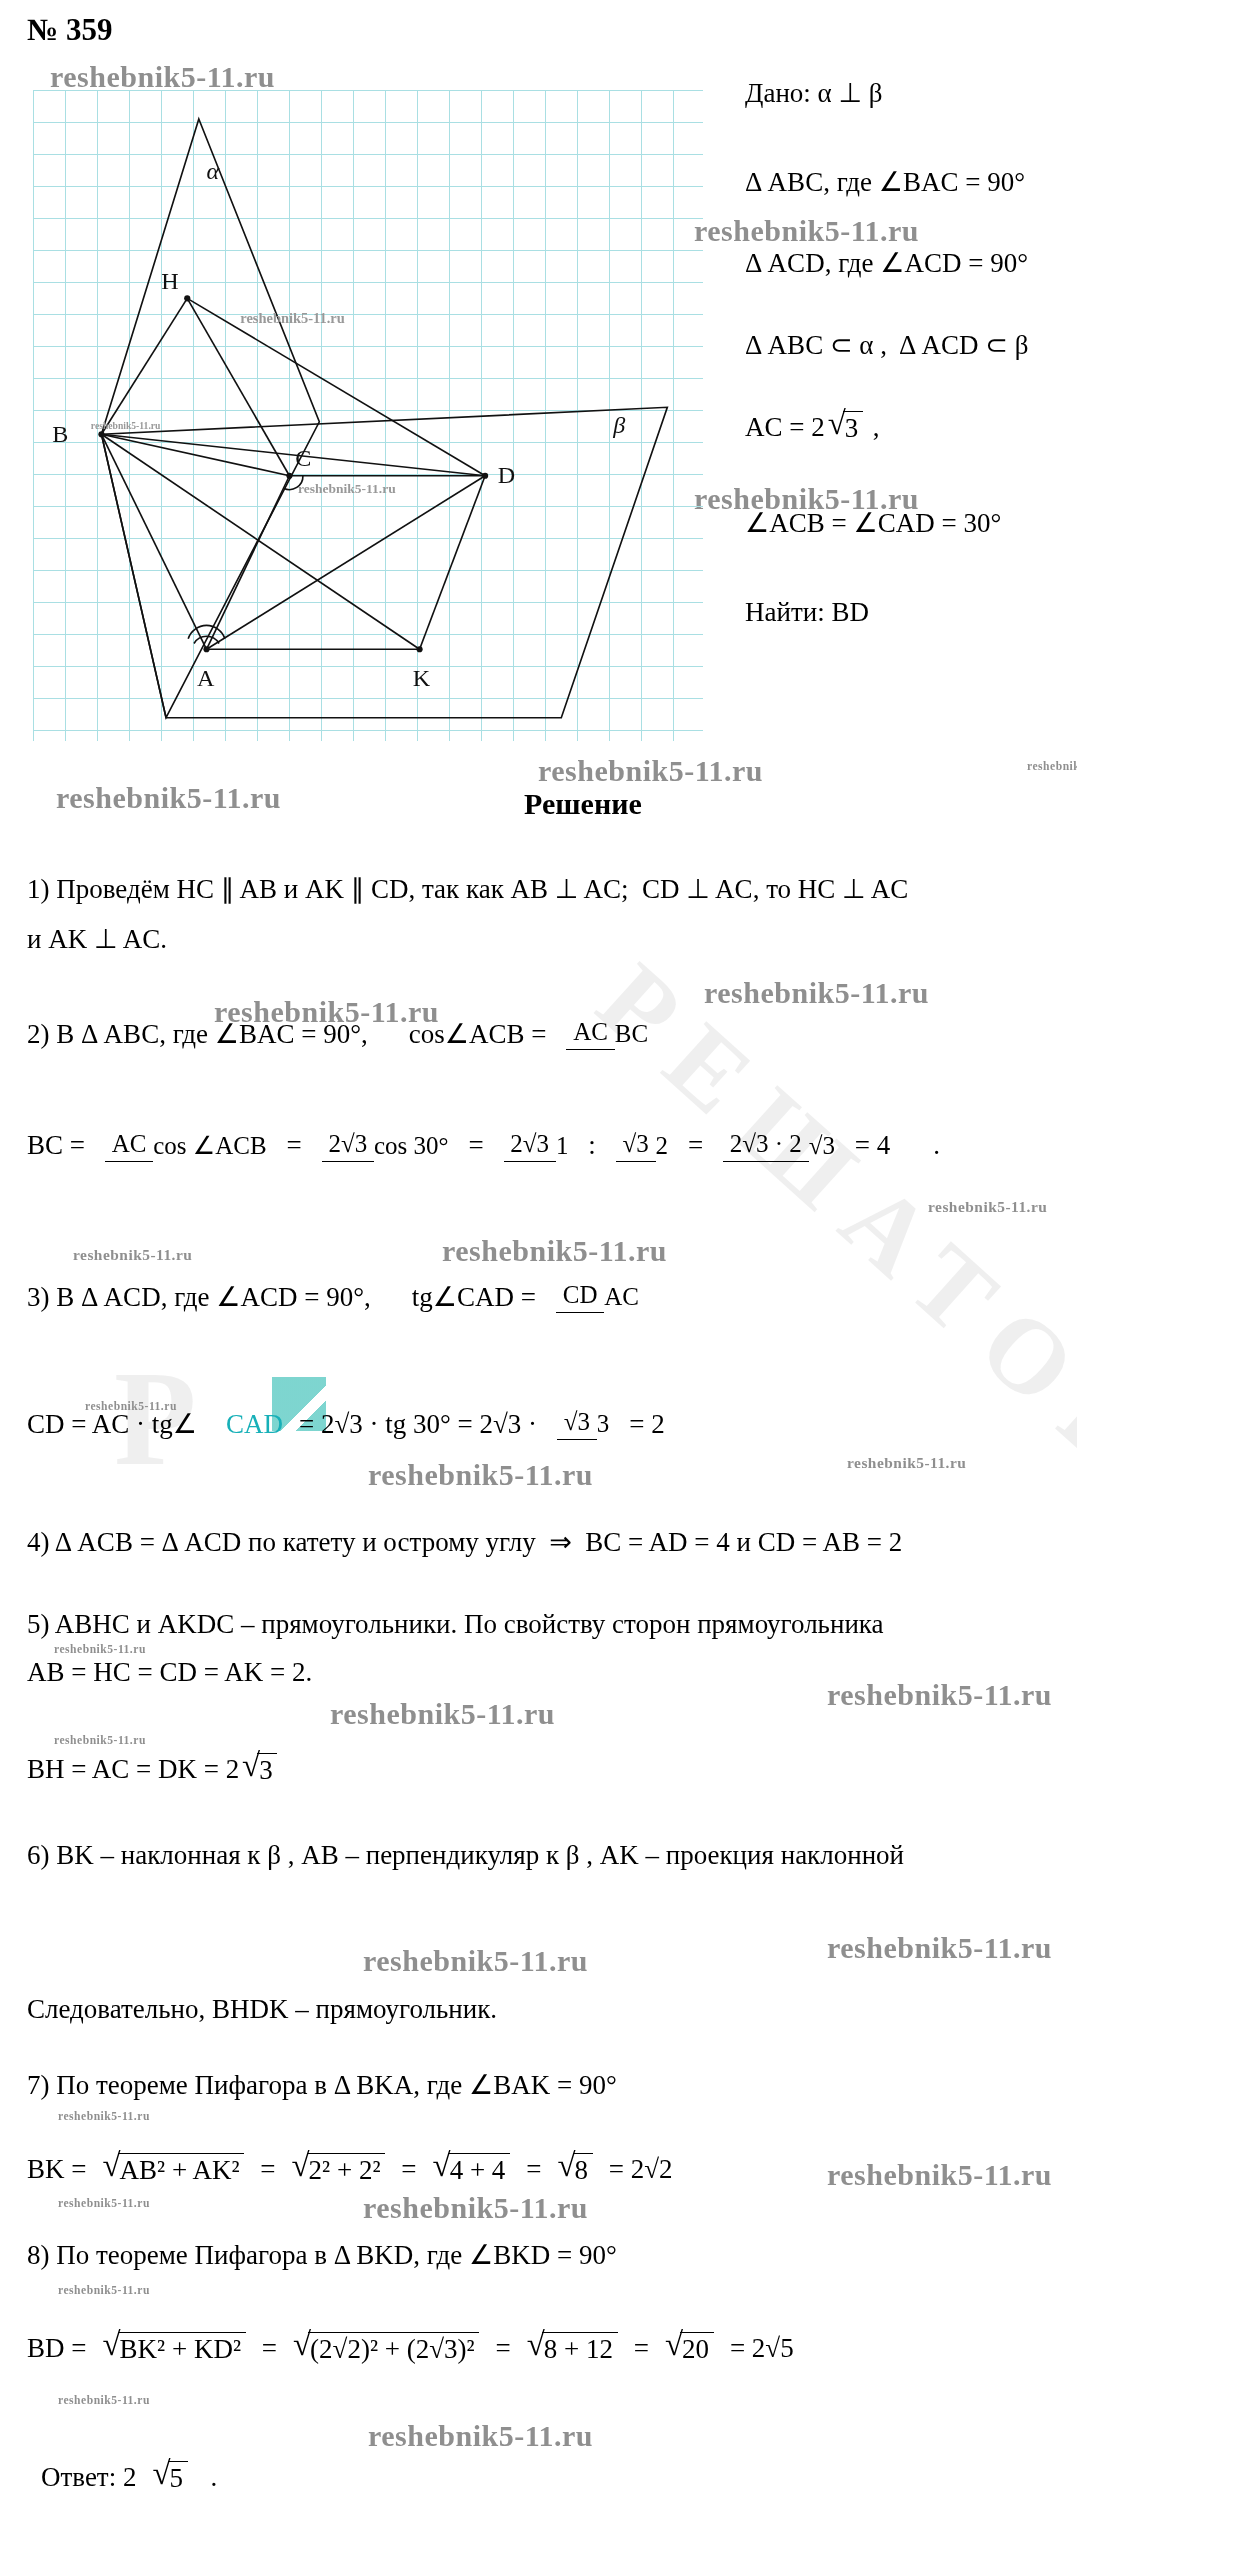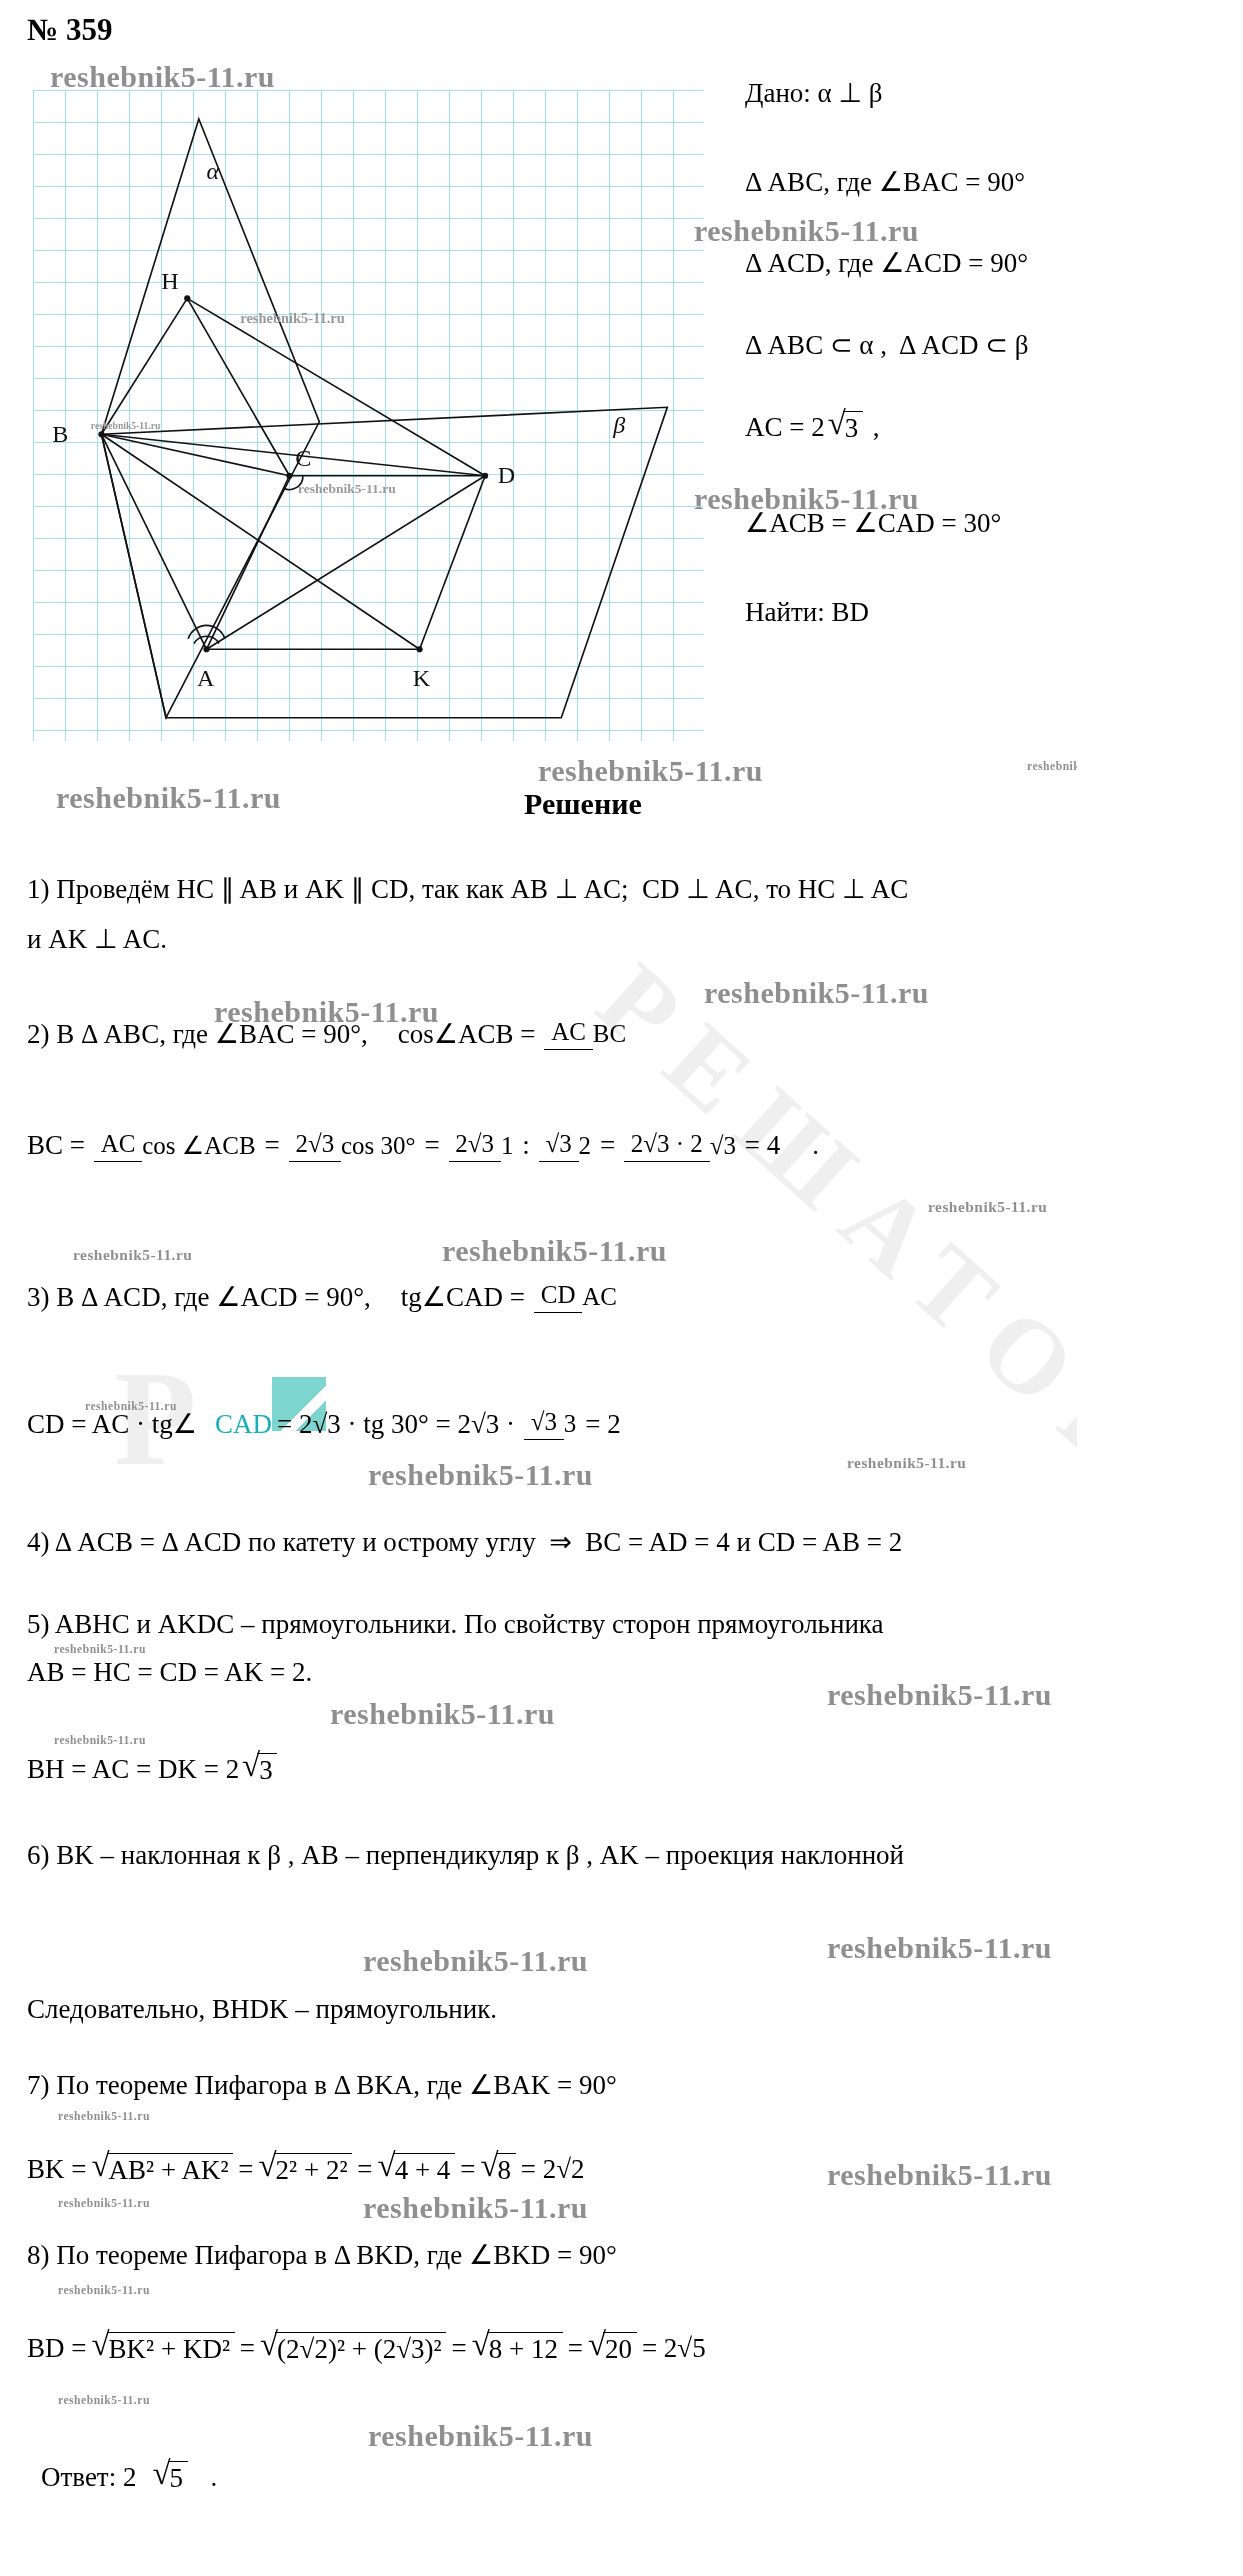--- a/index.html
+++ b/index.html
@@ -1,20 +1,20 @@
 <!DOCTYPE html>
 <html><head>
 <meta charset="utf-8">
 <style>
   html,body { margin:0; padding:0; background:#fff; }
   .page { position:relative; width:1077px; height:2576px; background:#fff; overflow:hidden;
           font-family:"Liberation Serif", serif; color:#000; }
   .pno { position:absolute; left:27px; top:11.6px; font-size:31px; font-weight:bold; }
   .t { position:absolute; font-size:27px; white-space:nowrap; }
-  .frow { display:flex; align-items:center; gap:5px; }
+  .frow { display:flex; align-items:center; gap:16px; }
   .wm { position:absolute; color:#8f8f8f; font-weight:bold; letter-spacing:0.5px; white-space:nowrap;
         font-family:"Liberation Serif", serif; }
   .wm-big { font-size:30px; }
   .wm-sm  { font-size:15.4px; }
   .wm-xs  { font-size:11.6px; }
   .wm-diag { position:absolute; left:656px; top:940px; transform:rotate(42deg); transform-origin:left top;
              font-size:106px; font-weight:bold; letter-spacing:25px; color:rgba(130,130,130,0.13); white-space:nowrap; }
   .wm-letter { position:absolute; left:114px; top:1341px; font-size:135px; font-weight:bold;
                color:rgba(130,130,130,0.13); }
   .logo-square { position:absolute; left:272px; top:1377px; width:54px; height:54px; opacity:0.55;

